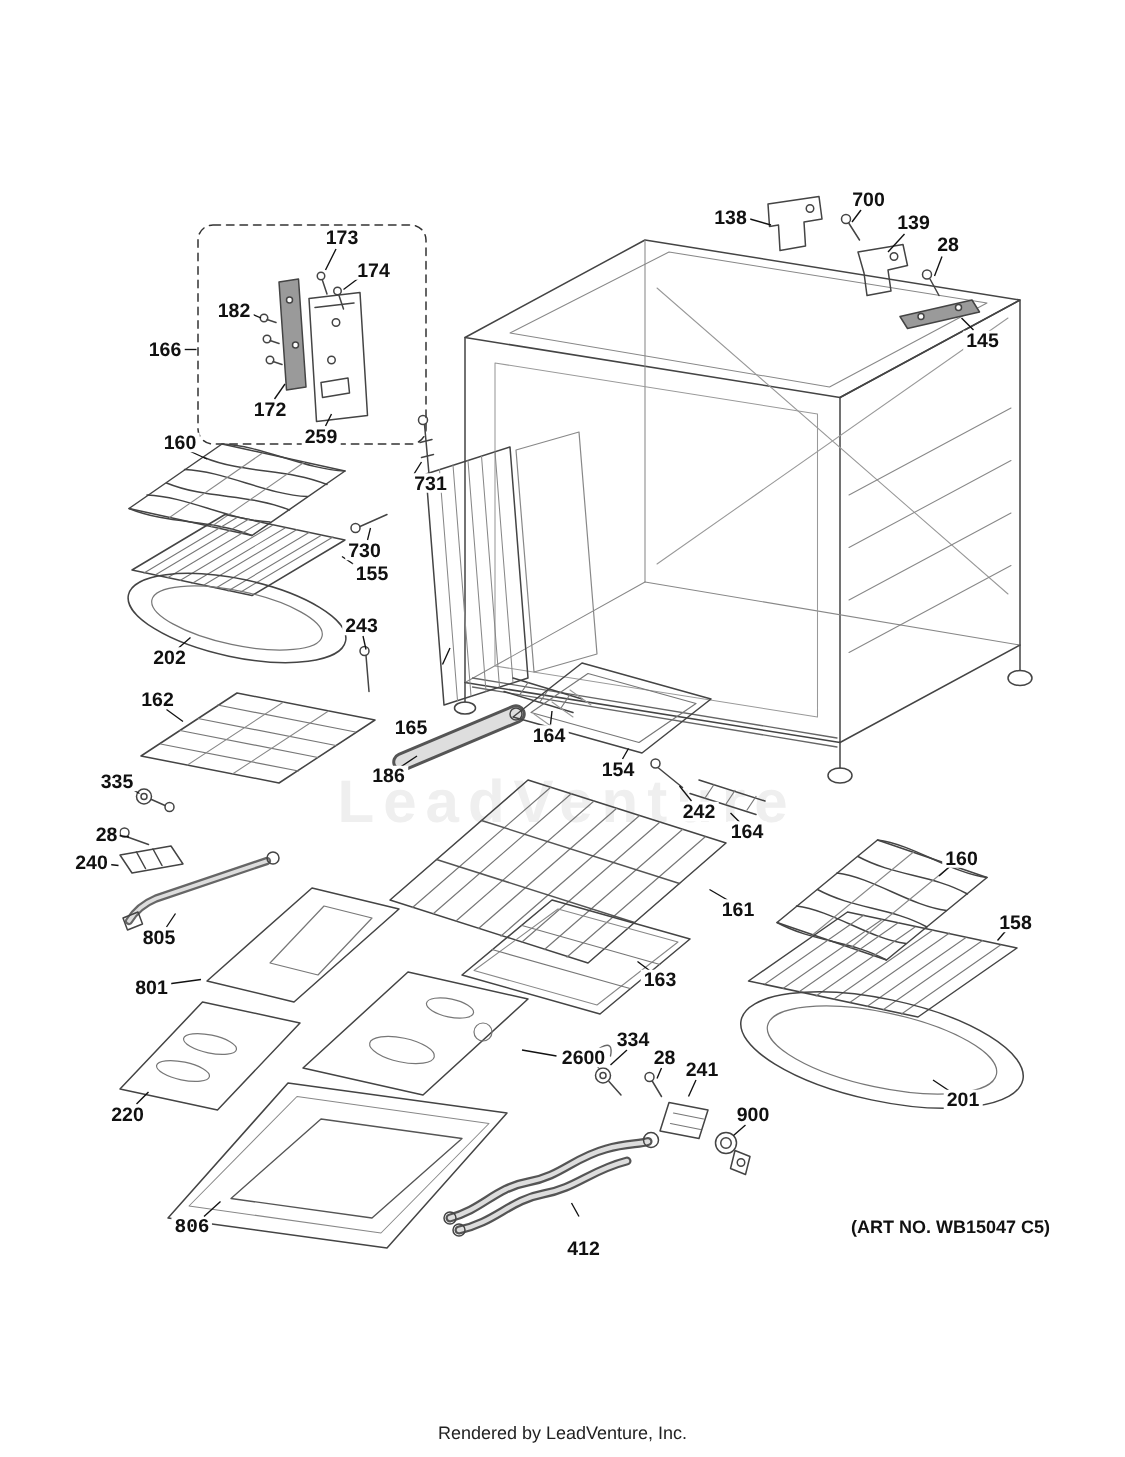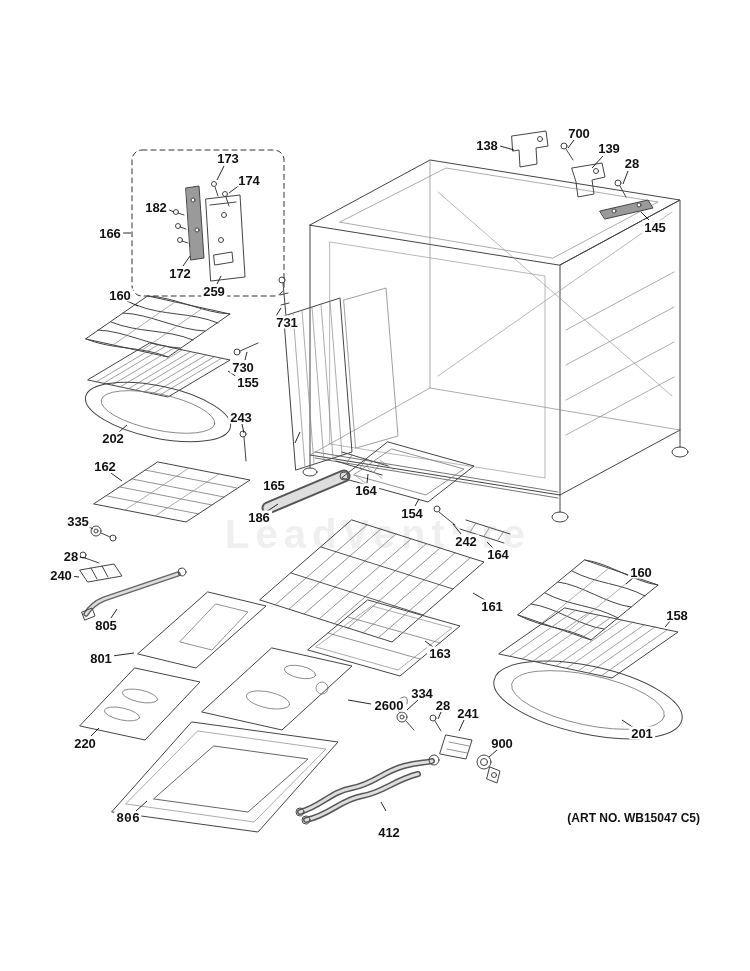--- a/index.html
+++ b/index.html
@@ -372,13 +372,14 @@
       <div class="part-label" style="left: 422px; top: 693px;">334</div>
       <div class="part-label" style="left: 443px; top: 705px;">28</div>
       <div class="part-label" style="left: 468px; top: 713px;">241</div>
       <div class="part-label" style="left: 642px; top: 733px;">201</div>
       <div class="part-label" style="left: 502px; top: 743px;">900</div>
       <div class="part-label" style="left: 128px; top: 818px; font-family: Liberation Mono, monospace;">806</div>
       <div class="part-label" style="left: 389px; top: 818px; margin-top: 14px;">412</div>
     </div>
 
   <div class="art-no">(ART NO. WB15047 C5)</div>
+  <div class="footer">Rendered by LeadVenture, Inc.</div>
 </div>
 
 </body></html>

